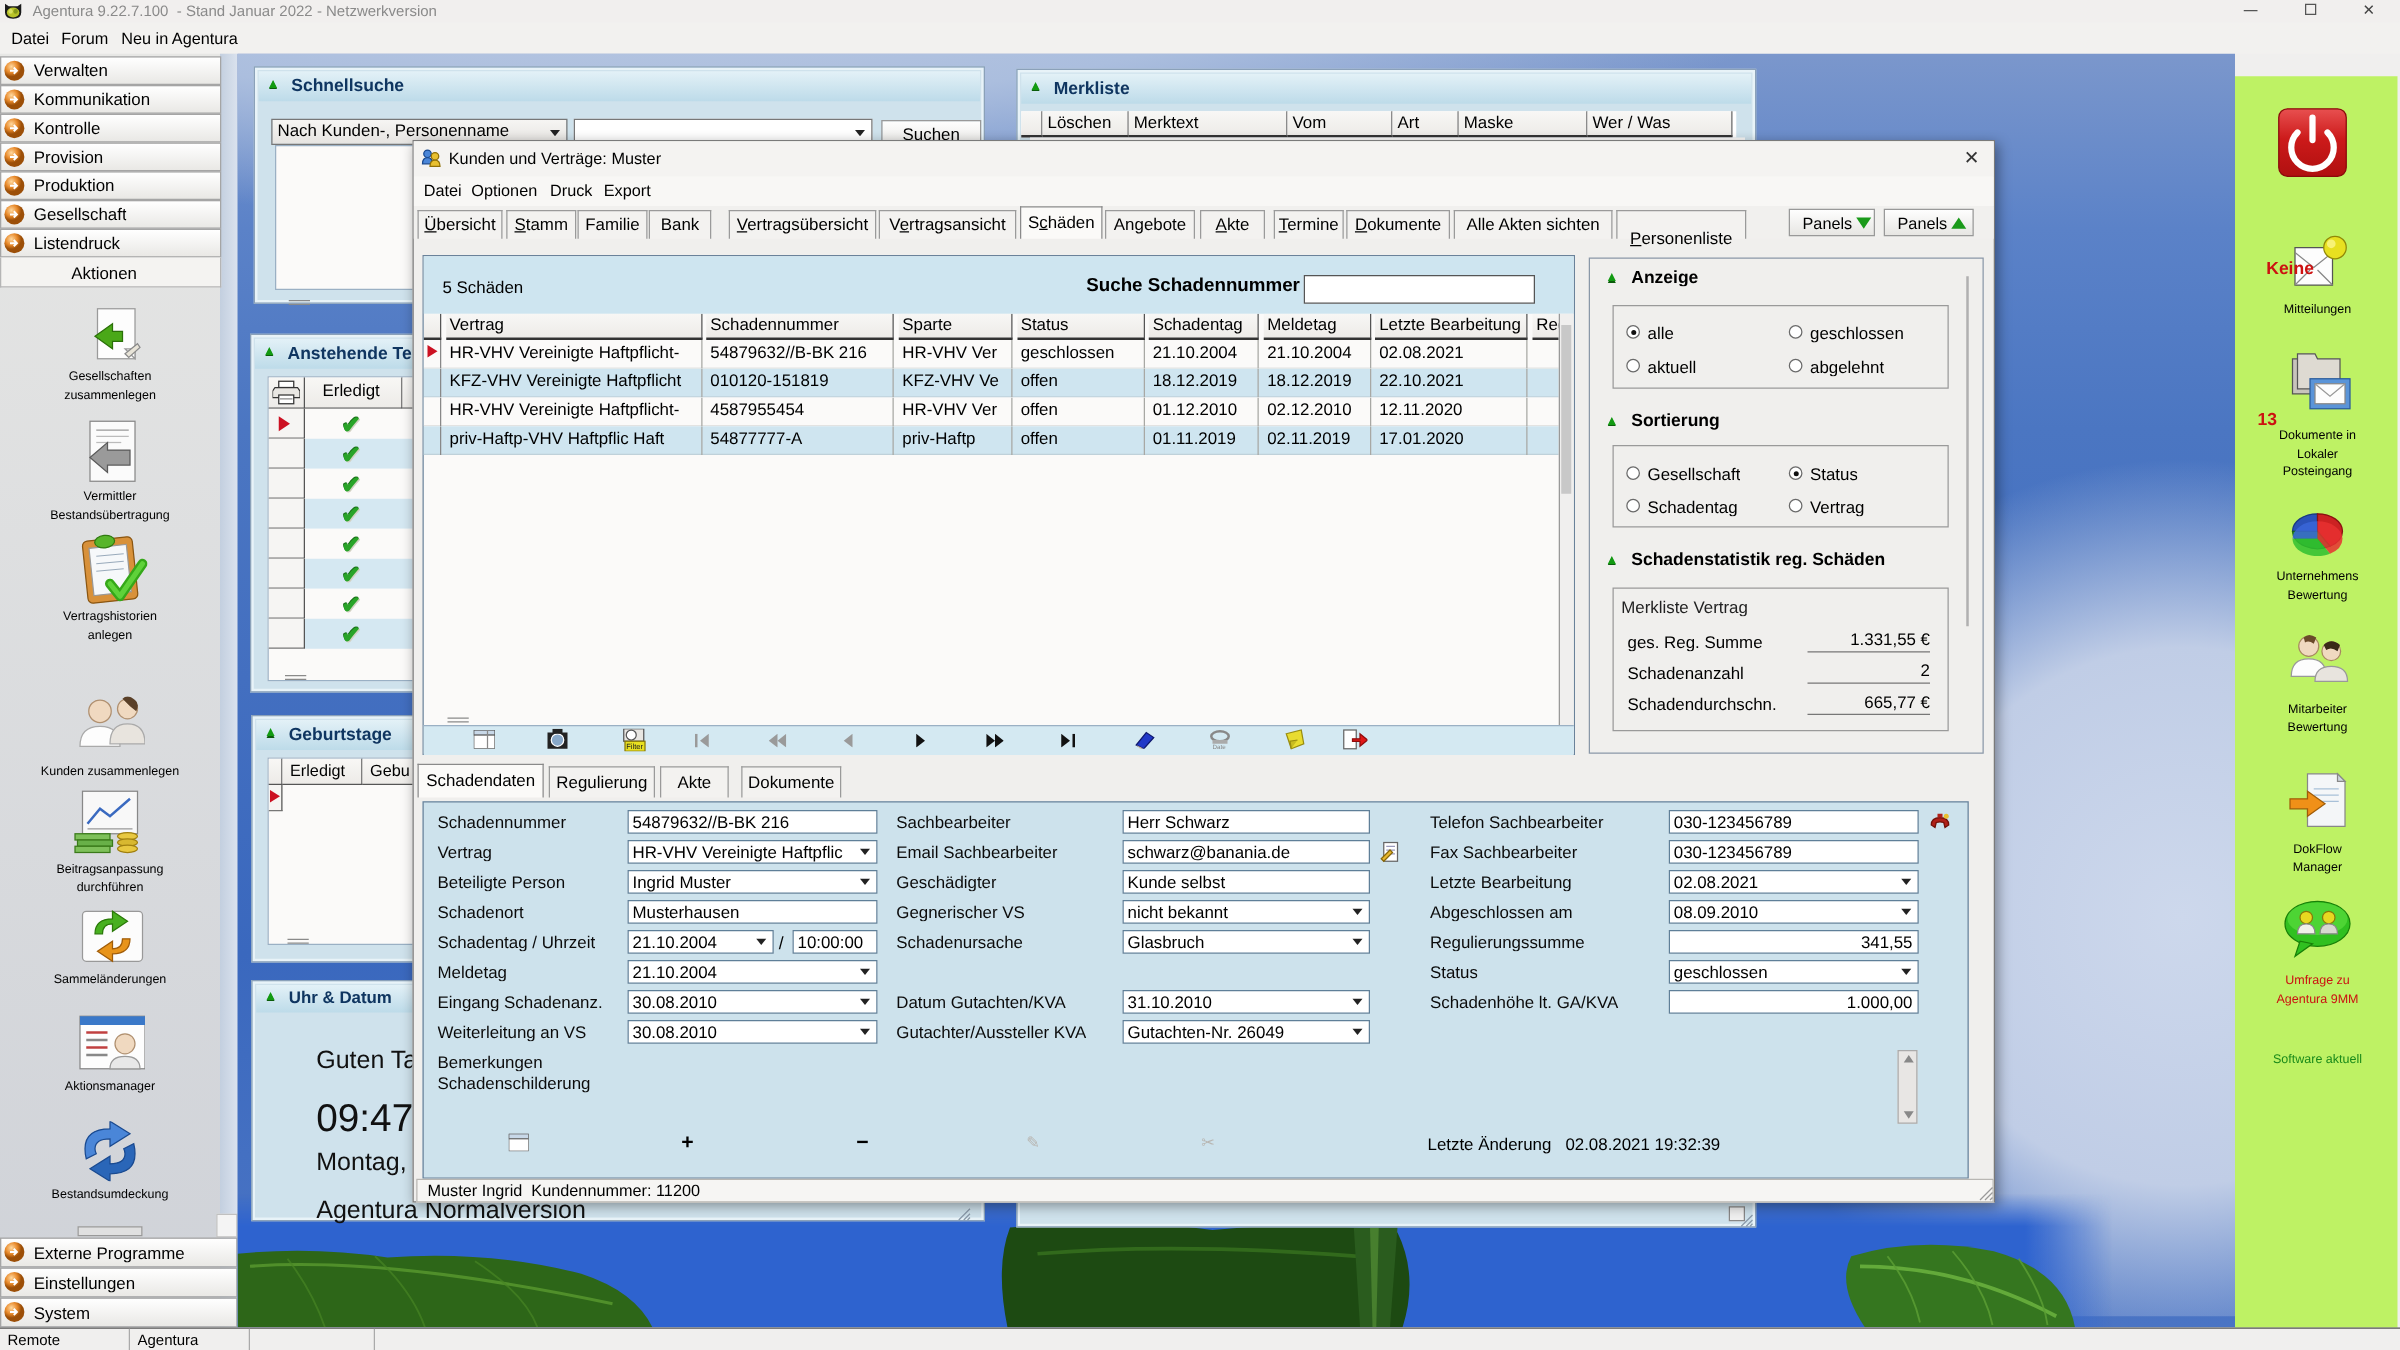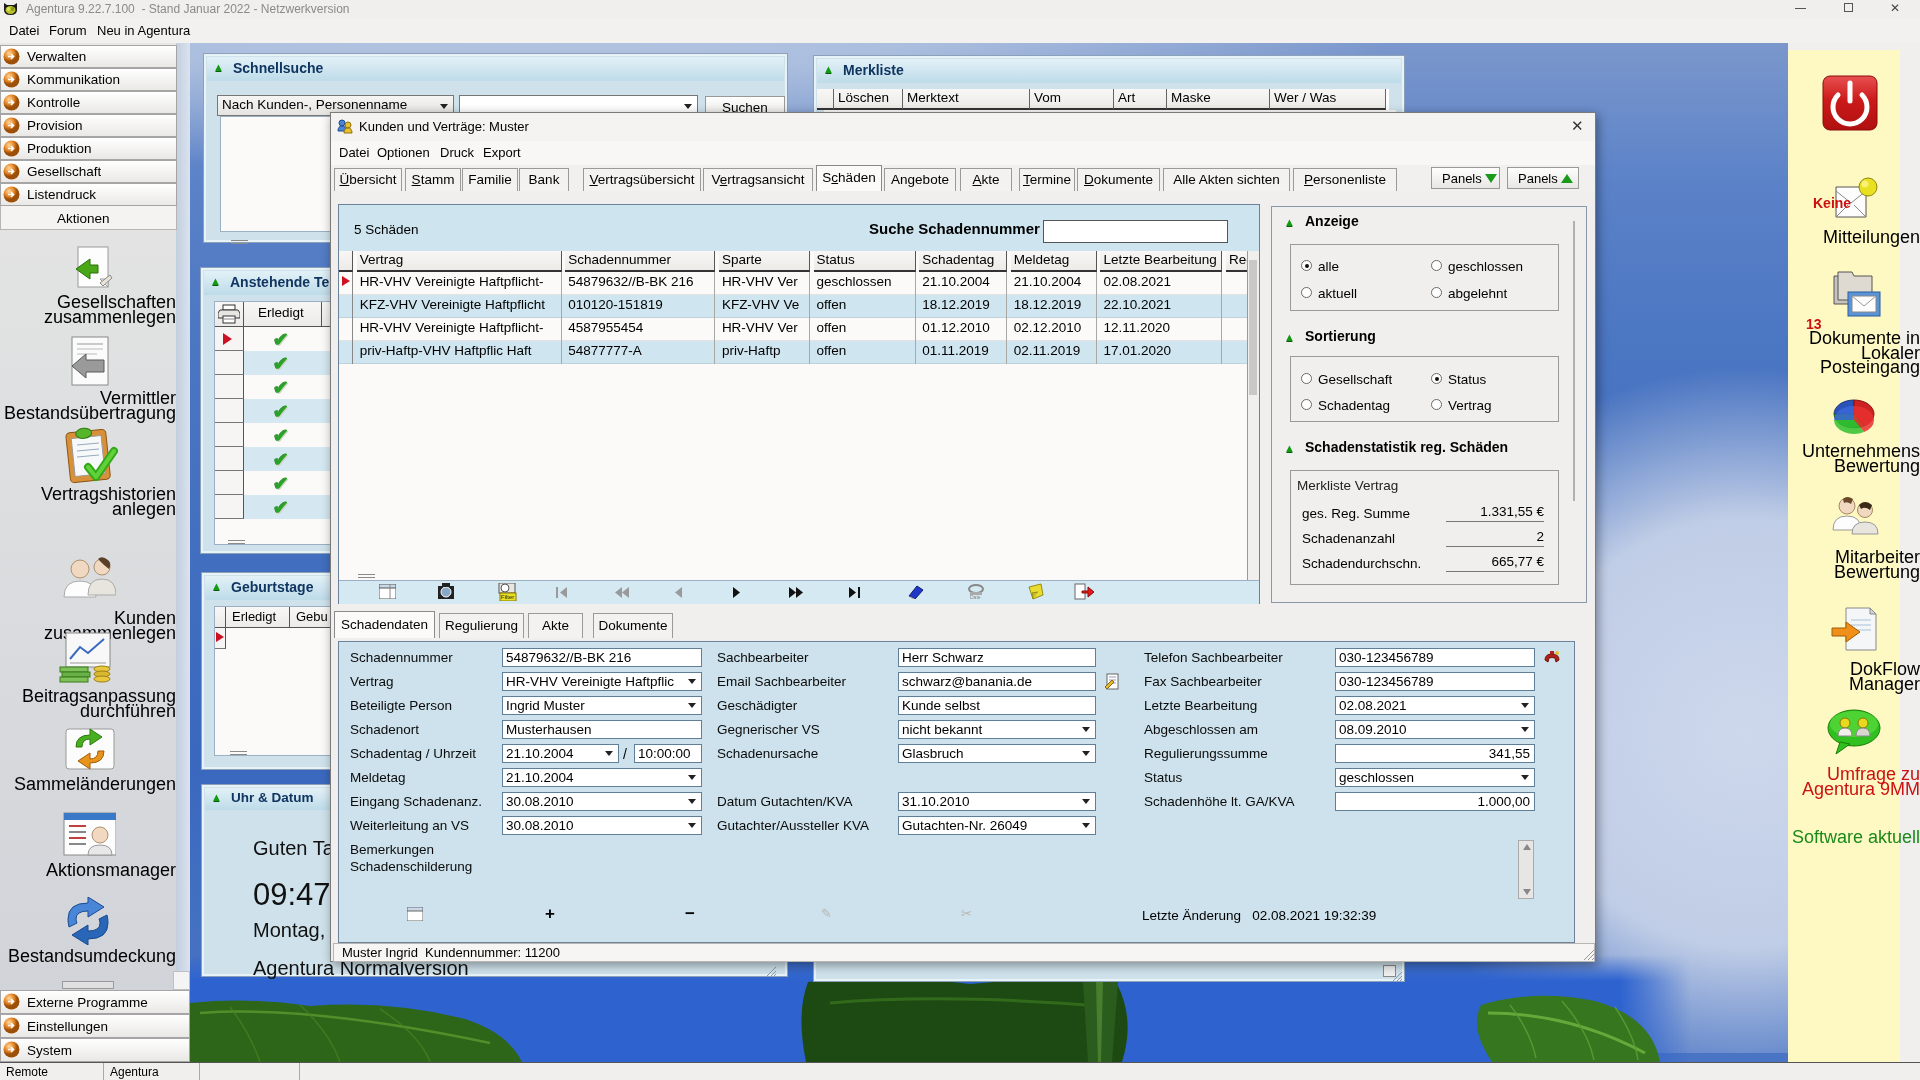--- a/index.html
+++ b/index.html
@@ -11,21 +11,21 @@
 .btn{background:linear-gradient(#fefefe,#e7e6e3);border:1px solid #999}
 .inp{background:#fff;border:1px solid #5f7f98;font-size:13.5px;padding:0 3px;line-height:17px}
 .arrow{width:0;height:0;border-left:4px solid transparent;border-right:4px solid transparent;border-top:5px solid #222;position:absolute;right:5px;top:7px}
 .lbl{font-size:13.5px;color:#0b0b0b}
 .hcell{background:linear-gradient(#f8f7f5,#edebe8);border-right:1px solid #555;font-size:13.5px;padding:1px 0 0 3px;display:inline-block;vertical-align:top;height:100%;white-space:nowrap;overflow:hidden}
 .cell{display:inline-block;vertical-align:top;height:100%;font-size:13.5px;padding:2px 0 0 3px;white-space:nowrap;overflow:hidden}
 .sbtn{background:linear-gradient(#ffffff,#e9e8e5);border:1px solid #a5a5a5;font-size:13px;line-height:21px}
 .radio{width:11px;height:11px;border-radius:50%;border:1px solid #6a6a6a;background:#fff;position:absolute}
 .radio.sel::after{content:"";position:absolute;left:2.5px;top:2.5px;width:4px;height:4px;border-radius:50%;background:#111}
 .grip{width:17px;height:4px;border-top:1px solid #8a8a8a;border-bottom:1px solid #8a8a8a;position:absolute}
-.cap{font-size:18px;text-align:right;line-height:14.5px}
+.cap{font-size:10px;text-align:center;line-height:14.5px}
 u{text-decoration:underline}
 </style></head><body>
 <div class="ab" style="left:0;top:0;width:1920px;height:18px;background:#f1efee">
 <svg class="ab" style="left:3px;top:2px" width="15" height="14" viewBox="0 0 15 14">
       <path d="M1 4 L1 1 L4 3 L11 3 L14 1 L14 8 Q14 13 7.5 13 Q1 13 1 8 Z" fill="#1a1a1a"></path>
       <ellipse cx="7.5" cy="8" rx="5" ry="4" fill="#b8c228"></ellipse>
       <ellipse cx="5.5" cy="7" rx="1.7" ry="2" fill="#d8e060"></ellipse>
       <ellipse cx="9.5" cy="7" rx="1.7" ry="2" fill="#86981a"></ellipse>
     </svg>
 <div class="ab nw" style="left:26px;top:2px;font-size:12px;color:#8a8a8a">Agentura 9.22.7.100&nbsp; - Stand Januar 2022 - Netzwerkversion</div>
@@ -359,21 +359,21 @@
 <div class="ab nw" style="left:51px;top:134px;font-size:20px;color:#111">Montag, 25.04.2022</div>
 <div class="ab nw" style="left:51px;top:172px;font-size:20px;color:#111">Agentura Normalversion</div>
 </div>
 <svg class="ab" style="left:576px;top:923px" width="11" height="11" viewBox="0 0 11 11">
       <path d="M10 1 L1 10 M10 5 L5 10 M10 8 L8 10" stroke="#8a9aaa" fill="none"></path>
     </svg>
 <svg class="ab" style="left:1202px;top:928px" width="11" height="11" viewBox="0 0 11 11">
       <path d="M10 1 L1 10 M10 5 L5 10 M10 8 L8 10" stroke="#8a9aaa" fill="none"></path>
     </svg>
 </div>
-<div class="ab" style="left:1788px;top:50px;width:112px;height:1019px;background:#fef9c3">
+<div class="ab" style="left:1788px;top:61px;width:130px;height:1019px;background:#bef264">
 <svg class="ab" style="left:34px;top:25px" width="56" height="56" viewBox="0 0 56 56">
       <defs>
         <linearGradient id="pw" x1="0" y1="0" x2="0" y2="1">
           <stop offset="0%" stop-color="#e85050"></stop>
           <stop offset="45%" stop-color="#cc1a1a"></stop>
           <stop offset="100%" stop-color="#b01010"></stop>
         </linearGradient>
       </defs>
       <rect x="1" y="1" width="54" height="54" rx="7" fill="url(#pw)" stroke="#8a0a0a"></rect>
       <path d="M16 20 A17 17 0 1 0 40 20" stroke="#fff" stroke-width="5" fill="none" stroke-linecap="round"></path>
@@ -466,21 +466,21 @@
 <div class="ab" style="left:131px;top:3px;width:56px;height:23px;background:#f3f2f0;border:1px solid #9a9a9a;border-bottom:none;text-align:center;font-size:13.5px;padding-top:3px">Familie</div>
 <div class="ab" style="left:188px;top:3px;width:50px;height:23px;background:#f3f2f0;border:1px solid #9a9a9a;border-bottom:none;text-align:center;font-size:13.5px;padding-top:3px">Bank</div>
 <div class="ab" style="left:252px;top:3px;width:118px;height:23px;background:#f3f2f0;border:1px solid #9a9a9a;border-bottom:none;text-align:center;font-size:13.5px;padding-top:3px"><u>V</u>ertragsübersicht</div>
 <div class="ab" style="left:372px;top:3px;width:110px;height:23px;background:#f3f2f0;border:1px solid #9a9a9a;border-bottom:none;text-align:center;font-size:13.5px;padding-top:3px">V<u>e</u>rtragsansicht</div>
 <div class="ab" style="left:485px;top:0;width:66px;height:26px;background:#fbfaf8;border:1px solid #8a8a8a;border-bottom:none;text-align:center;font-size:13.5px;padding-top:4px;z-index:2">S<u>c</u>häden</div>
 <div class="ab" style="left:553px;top:3px;width:72px;height:23px;background:#f3f2f0;border:1px solid #9a9a9a;border-bottom:none;text-align:center;font-size:13.5px;padding-top:3px">An<u>g</u>ebote</div>
 <div class="ab" style="left:629px;top:3px;width:52px;height:23px;background:#f3f2f0;border:1px solid #9a9a9a;border-bottom:none;text-align:center;font-size:13.5px;padding-top:3px"><u>A</u>kte</div>
 <div class="ab" style="left:688px;top:3px;width:56px;height:23px;background:#f3f2f0;border:1px solid #9a9a9a;border-bottom:none;text-align:center;font-size:13.5px;padding-top:3px"><u>T</u>ermine</div>
 <div class="ab" style="left:746px;top:3px;width:83px;height:23px;background:#f3f2f0;border:1px solid #9a9a9a;border-bottom:none;text-align:center;font-size:13.5px;padding-top:3px"><u>D</u>okumente</div>
 <div class="ab" style="left:832px;top:3px;width:127px;height:23px;background:#f3f2f0;border:1px solid #9a9a9a;border-bottom:none;text-align:center;font-size:13.5px;padding-top:3px">Alle Akten sichten</div>
-<div class="ab" style="left:962px;top:3px;width:104px;height:23px;background:#f3f2f0;border:1px solid #9a9a9a;border-bottom:none;text-align:center;font-size:13.5px;padding-top:3px"><u>P</u>ersonenliste</div>
+<div class="ab" style="left:962px;top:3px;width:104px;height:23px;background:#f3f2f0;border:1px solid #9a9a9a;border-bottom:none;text-align:center;font-size:13.5px;padding-top:14px"><u>P</u>ersonenliste</div>
 <div class="ab btn" style="left:1100px;top:2px;width:69px;height:22px;font-size:13px;padding:3px 0 0 10px">Panels<span style="display:inline-block;width:0;height:0;border-left:6px solid transparent;border-right:6px solid transparent;border-top:9px solid #1a9a1a;margin-left:3px"></span></div>
 <div class="ab btn" style="left:1176px;top:2px;width:72px;height:22px;font-size:13px;padding:3px 0 0 10px">Panels<span style="display:inline-block;width:0;height:0;border-left:6px solid transparent;border-right:6px solid transparent;border-bottom:9px solid #1a9a1a;margin-left:3px"></span></div>
 </div>
 <div class="ab" style="left:7px;top:91px;width:922px;height:400px;border:1px solid #6a829a;background:#fbfaf9">
 <div class="ab" style="left:0;top:0;width:920px;height:46px;background:#cee5f0">
 <div class="ab nw" style="left:15px;top:17px;font-size:13.5px">5 Schäden</div>
 <div class="ab nw" style="left:530px;top:15px;font-size:15px;font-weight:bold">Suche Schadennummer</div>
 <div class="ab" style="left:704px;top:15px;width:185px;height:23px;background:#fff;border:1px solid #555"></div>
 </div>
 <div class="ab nw" style="left:0;top:46px;width:908px;height:21px">

